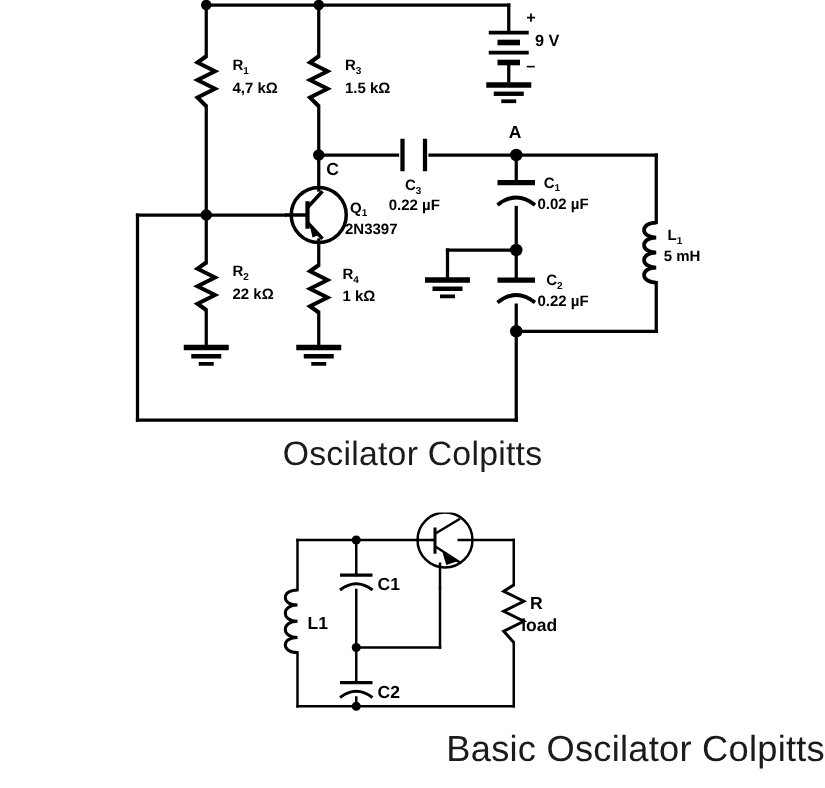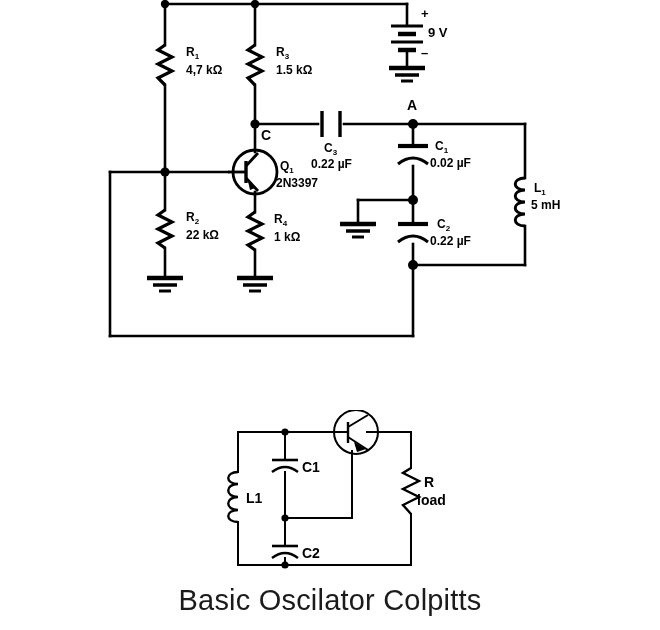--- a/index.html
+++ b/index.html
@@ -38,20 +38,21 @@
   }
   #title-top {
     top: 348px;
     font-size: 27px;
     letter-spacing: 0.2px;
   }
   #title-bottom {
     top: 584px;
     font-size: 29px;
     letter-spacing: 0.2px;
+    text-align: right;
   }
 
   svg text {
     font-family: "Liberation Sans", sans-serif;
     fill: #000000;
   }
   .lbl-bold {
     font-weight: bold;
   }
   .sub {
@@ -234,20 +235,21 @@
     <circle cx="165" cy="172" r="4.6" fill="#000000"></circle>
     <circle cx="255" cy="124" r="4.6" fill="#000000"></circle>
     <circle cx="413" cy="124" r="5" fill="#000000"></circle>
     <circle cx="413" cy="200" r="5" fill="#000000"></circle>
     <circle cx="413" cy="265" r="5" fill="#000000"></circle>
 
     <text x="261" y="140" font-size="14" class="lbl-bold">C</text>
     <text x="407" y="110" font-size="14" class="lbl-bold">A</text>
   </svg>
 
+  <div class="title" id="title-top">Oscilator Colpitts</div>
 
   <svg id="schematic-bottom" class="schematic" width="660" height="175" viewBox="0 0 660 175">
 
     <g stroke="#000000" stroke-width="2" fill="none" stroke-linecap="square">
 
       <line x1="238" y1="22" x2="345" y2="22"></line>
 
       <line x1="238" y1="22" x2="238" y2="62"></line>
 
       <line x1="238" y1="112" x2="238" y2="155"></line>

